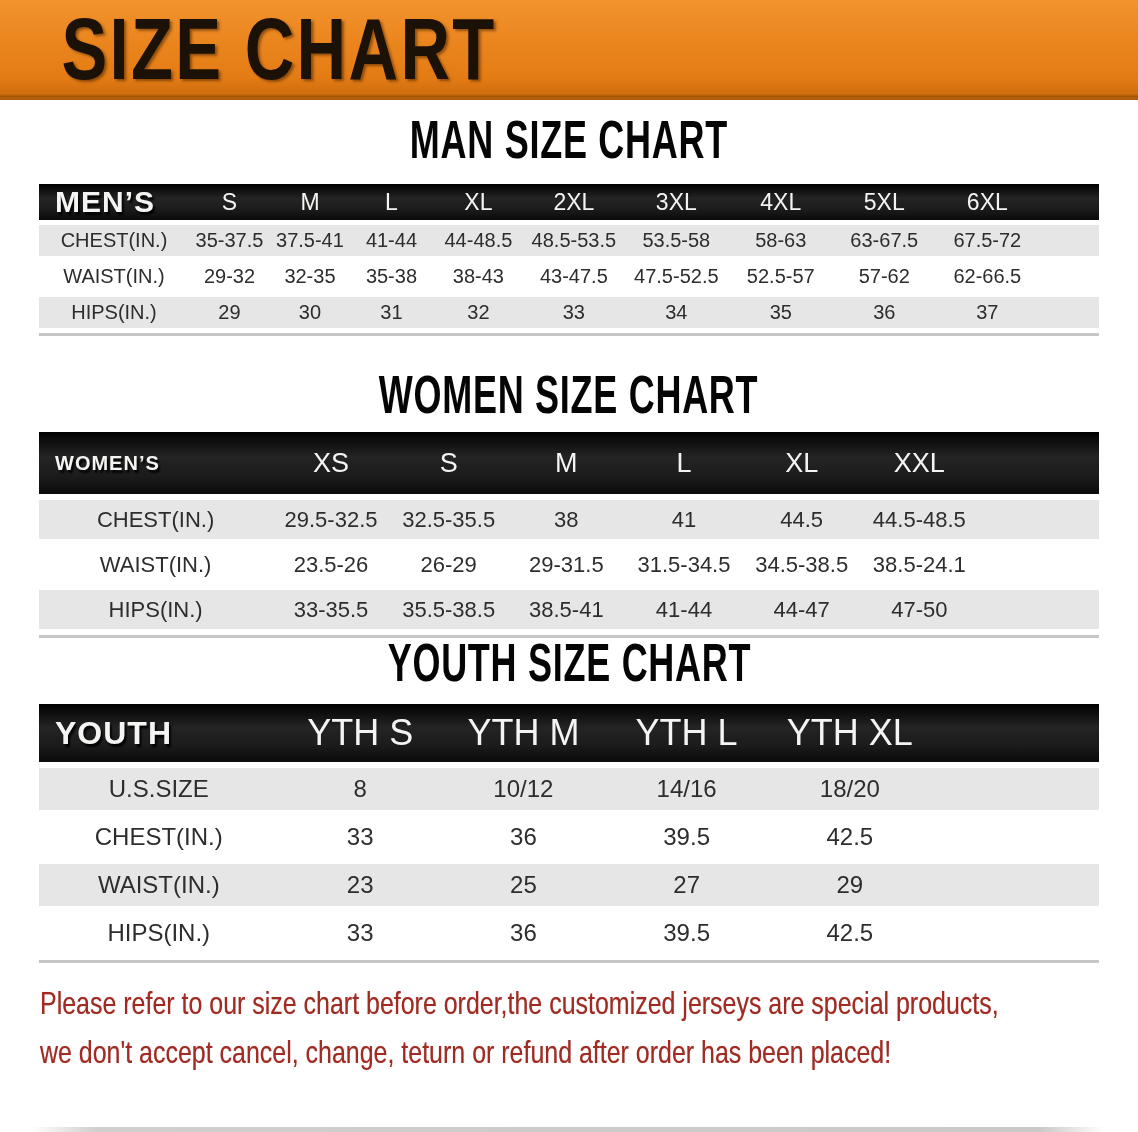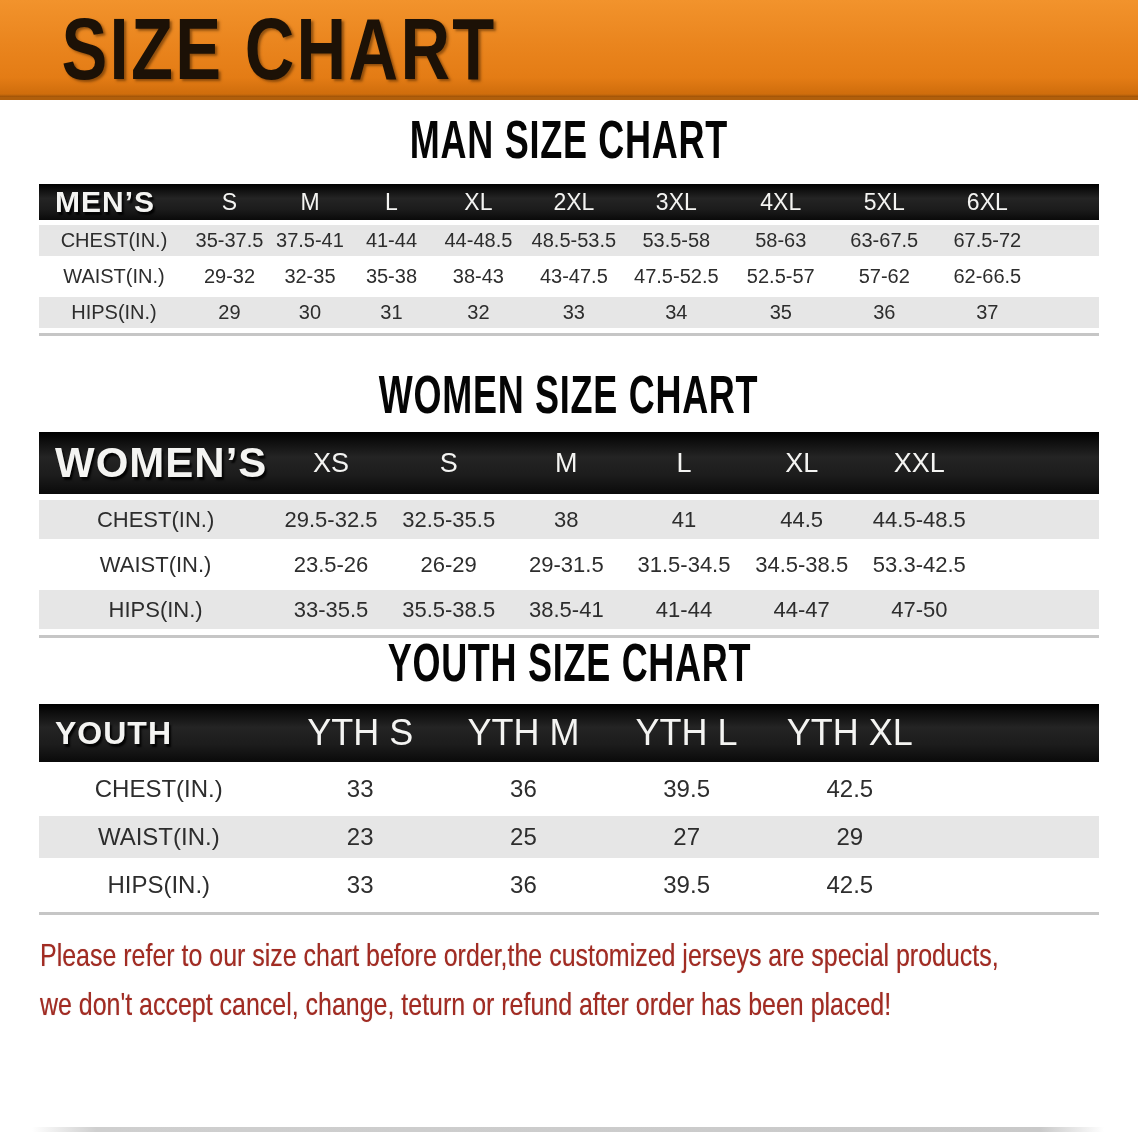--- a/index.html
+++ b/index.html
@@ -71,21 +71,21 @@
   tr.gray  td { background:#e6e6e6; }
   tr.white td { background:#ffffff; }
 
   
   table.m th { height:36px; font-size:23px; }
   table.m th.group { font-size:30px; }
   table.m td { height:31px; font-size:20px; }
 
   
   table.w th { height:62px; font-size:27px; }
-  table.w th.group { font-size:42px; }
+  table.w th.group { font-size:20px; }
   table.w td { height:39px; font-size:22px; }
 
   
   table.y th { height:58px; font-size:36px; }
   table.y th.group { font-size:32px; }
   table.y td { height:42px; font-size:24px; }
 
   
   .disclaimer { margin-top:16px; padding-left:40px; }
   .disclaimer p {
@@ -228,21 +228,21 @@
           <td>44.5-48.5</td>
           <td></td>
         </tr>
         <tr class="white">
           <td>WAIST(IN.)</td>
           <td>23.5-26</td>
           <td>26-29</td>
           <td>29-31.5</td>
           <td>31.5-34.5</td>
           <td>34.5-38.5</td>
-          <td>53.3-42.5</td>
+          <td>38.5-24.1</td>
           <td></td>
         </tr>
         <tr class="gray">
           <td>HIPS(IN.)</td>
           <td>33-35.5</td>
           <td>35.5-38.5</td>
           <td>38.5-41</td>
           <td>41-44</td>
           <td>44-47</td>
           <td>47-50</td>
@@ -270,20 +270,28 @@
         <tr>
           <th class="group">YOUTH</th>
           <th>YTH S</th>
           <th>YTH M</th>
           <th>YTH L</th>
           <th>YTH XL</th>
           <th></th>
         </tr>
       </thead>
       <tbody>
+        <tr class="gray">
+          <td>U.S.SIZE</td>
+          <td>8</td>
+          <td>10/12</td>
+          <td>14/16</td>
+          <td>18/20</td>
+          <td></td>
+        </tr>
         <tr class="white">
           <td>CHEST(IN.)</td>
           <td>33</td>
           <td>36</td>
           <td>39.5</td>
           <td>42.5</td>
           <td></td>
         </tr>
         <tr class="gray">
           <td>WAIST(IN.)</td>

